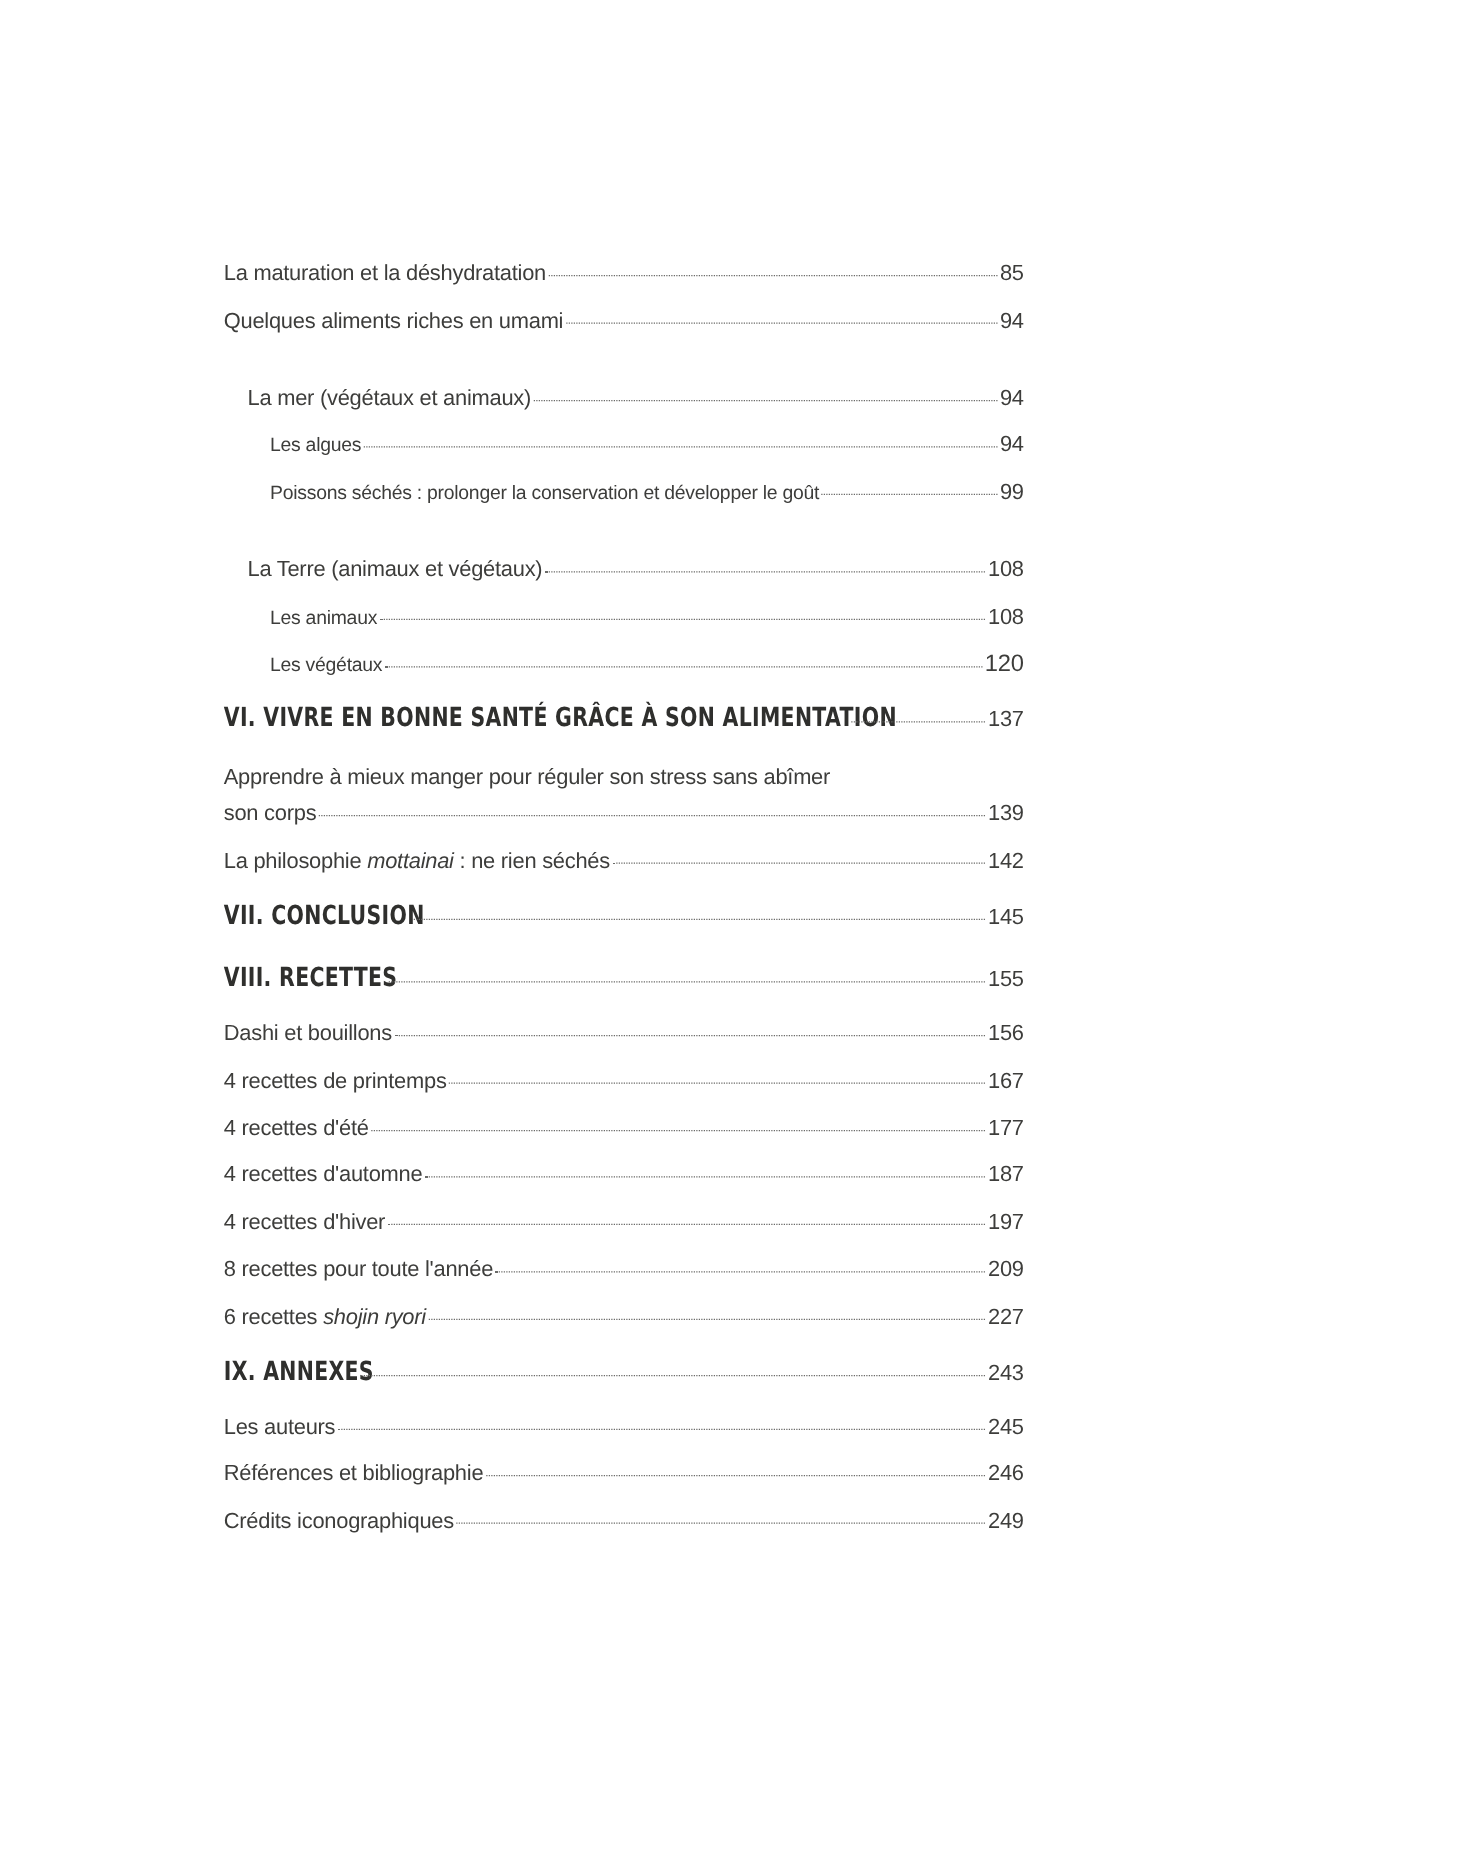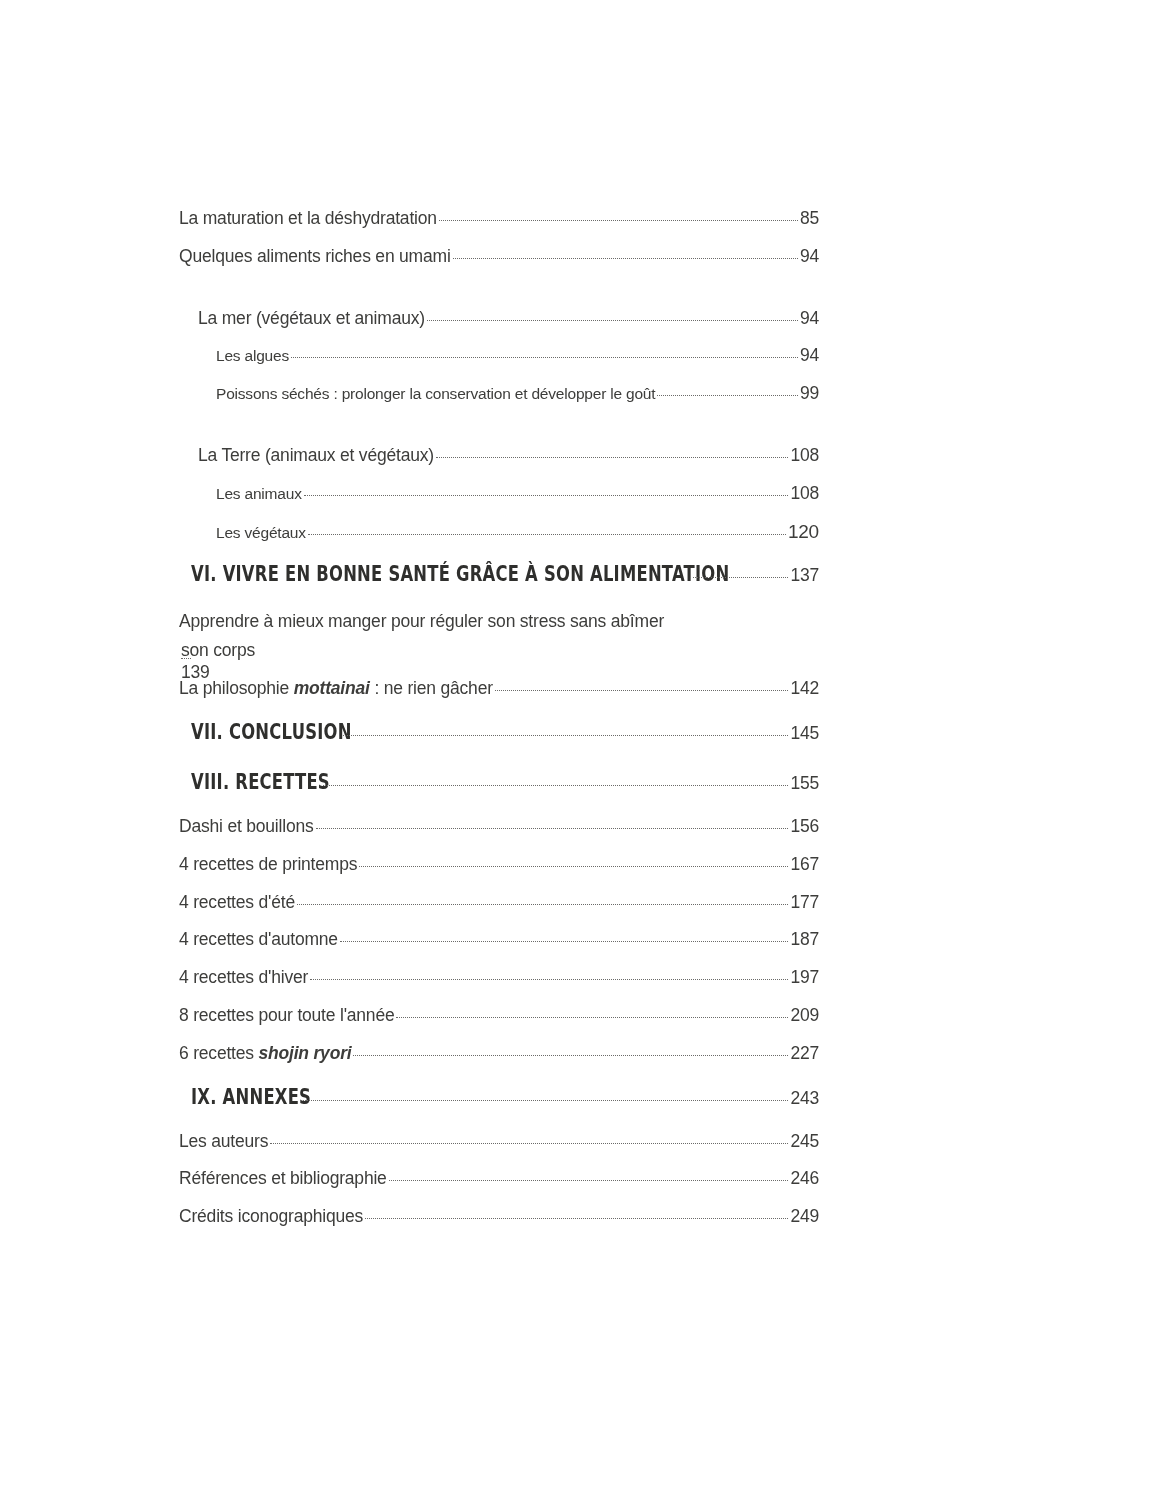--- a/index.html
+++ b/index.html
@@ -26,36 +26,35 @@
       align-items: baseline;
       height: 37.8px;
       font-size: 17.5px;
       letter-spacing: -0.2px;
       color: #3d3d3b;
       white-space: nowrap;
     }
     .row.l2 { padding-left: 19px; margin-top: 24px; }
     .row.l3 { padding-left: 37px; font-size: 15.5px; }
     .row .label { flex: 0 0 auto; }
-    .row .label em { font-style: italic; font-weight: bold; }
+    .row .label em { font-style: italic; }
     .row .leader {
       flex: 1 1 auto;
       margin: 0 2px;
       border-bottom: 1.5px dotted #6a6a68;
       position: relative;
       top: -3px;
       min-width: 10px;
     }
     .row .page { flex: 0 0 auto; text-align: right; }
     .row.chapter {
       height: 50px;
       align-items: baseline;
       padding-top: 4px;
       box-sizing: border-box;
-      margin-left: 12px;
     }
     .row.chapter .label {
       font-family: "DejaVu Sans", sans-serif;
       font-weight: bold;
       font-size: 21px;
       letter-spacing: 0.3px;
       color: #2f2f2d;
       transform: scaleX(0.78);
       transform-origin: left center;
       display: inline-block;
@@ -69,21 +68,20 @@
       height: auto;
     }
     .row.multi .line1 {
       height: 32px;
       line-height: 26px;
     }
     .row.multi .line2 {
       display: flex;
       align-items: baseline;
       height: 37.8px;
-      flex-direction: column;
     }
   </style>
 </head>
 <body>
 
 <div class="toc">
 
 
   <div class="row l1">
     <span class="label">La maturation et la déshydratation</span>
@@ -144,21 +142,21 @@
   <div class="row l1 multi">
     <div class="line1">Apprendre à mieux manger pour réguler son stress sans abîmer</div>
     <div class="line2">
       <span class="label">son corps</span>
       <span class="leader"></span>
       <span class="page">139</span>
     </div>
   </div>
 
   <div class="row l1">
-    <span class="label"><span>La philosophie </span><em>mottainai</em><span> : ne rien gâcher</span></span>
+    <span class="label"><span>La philosophie </span><em>mottainai</em><span> : ne rien séchés</span></span>
     <span class="leader"></span>
     <span class="page">142</span>
   </div>
 
   <div class="row chapter">
     <span class="label-wrap" style="width:150px;">
       <span class="label">VII. CONCLUSION</span>
     </span>
     <span class="leader"></span>
     <span class="page">145</span>

